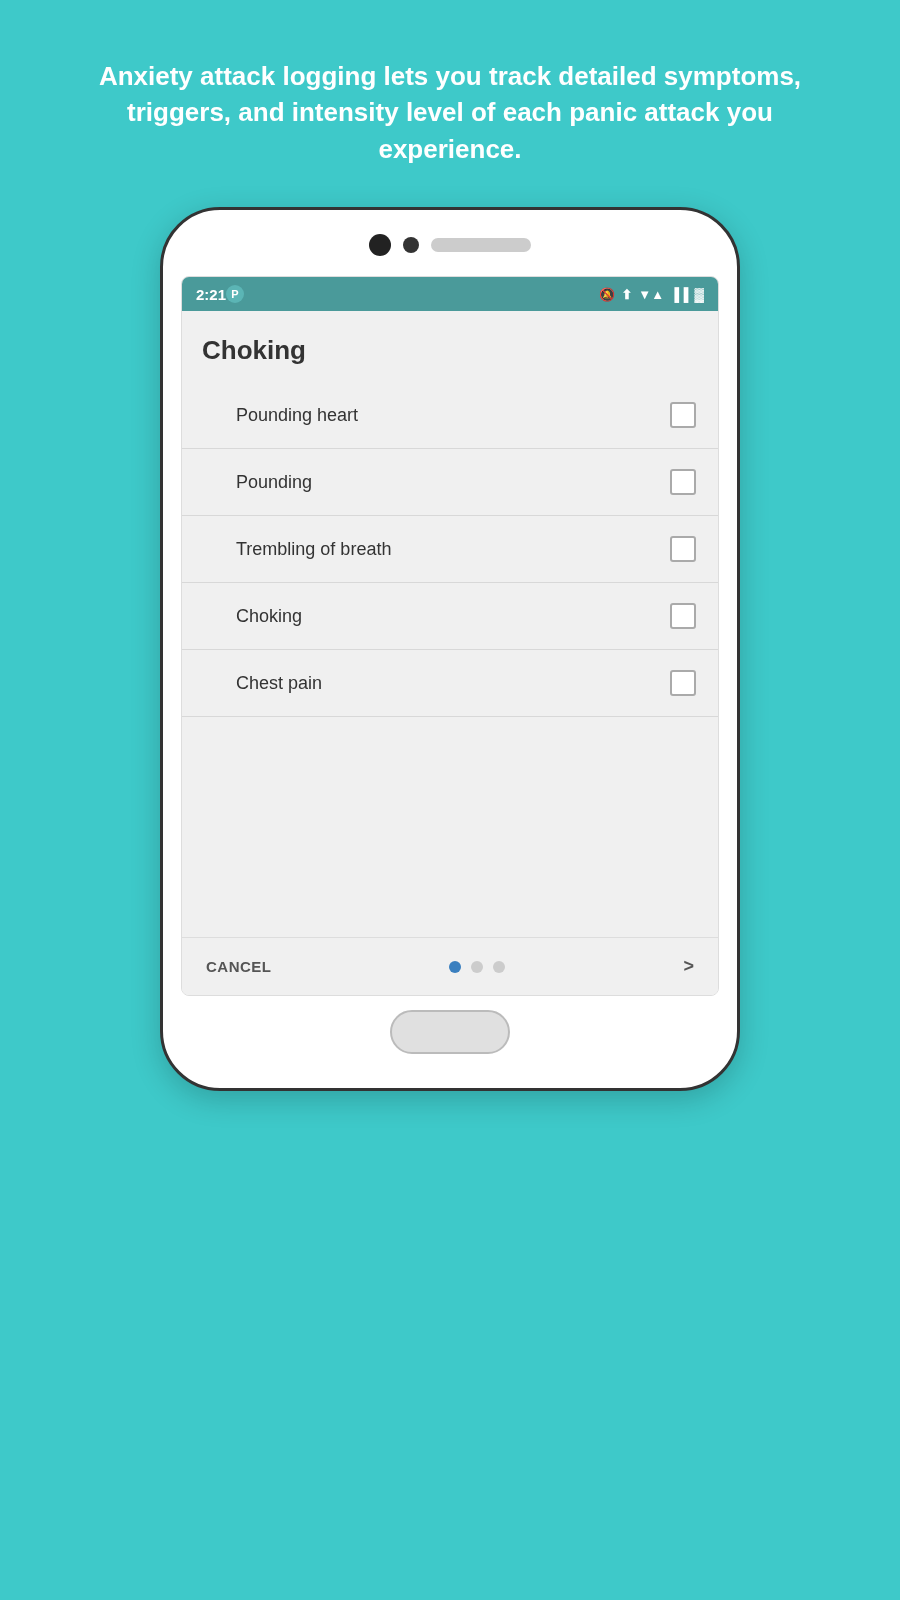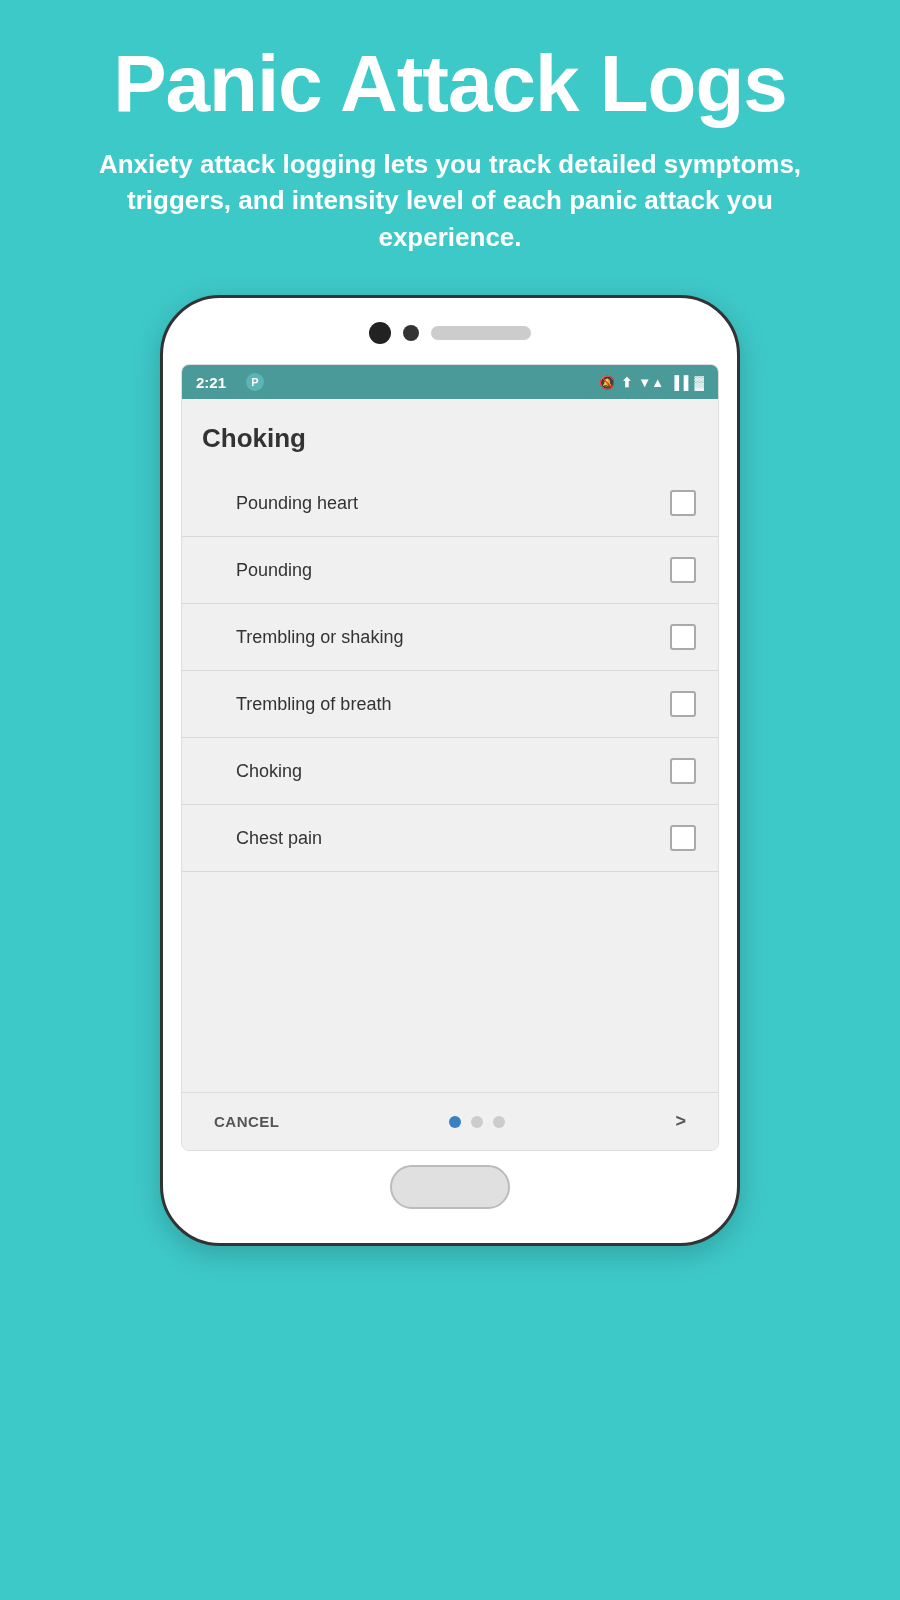--- a/index.html
+++ b/index.html
@@ -96,21 +96,21 @@
       align-items: center;
       padding: 8px 14px;
       color: white;
       font-size: 15px;
       font-weight: 600;
     }
 
     .status-left {
       display: flex;
       align-items: center;
-      gap: 20px;
+      gap: 0;
       justify-content: space-between;
     }
 
     .status-time {
       font-size: 15px;
       font-weight: 700;
     }
 
     .status-p-icon {
       background: #5bb5b5;
@@ -169,21 +169,21 @@
       border: 2px solid #aaa;
       border-radius: 3px;
       background: white;
       flex-shrink: 0;
     }
 
     .bottom-nav {
       display: flex;
       justify-content: space-between;
       align-items: center;
-      padding: 18px 32px;
+      padding: 18px 24px;
       background: #f0f0f0;
       border-top: 1px solid #ddd;
     }
 
     .cancel-btn {
       font-size: 15px;
       font-weight: 700;
       color: #555;
       letter-spacing: 0.5px;
     }
@@ -227,21 +227,20 @@
 
     .empty-space {
       height: 220px;
       background: #f0f0f0;
     }
   </style>
 </head>
 <body>
 
 <div class="header-section">
-  <h1 class="main-title">Panic Attack Logs</h1>
   <p class="subtitle">Anxiety attack logging lets you track detailed symptoms, triggers, and intensity level of each panic attack you experience.</p>
 </div>
 
 <div class="phone-wrapper">
   <div class="phone-outer">
 
     <div class="phone-top-bar">
       <div class="camera-dot"></div>
       <div class="camera-dot-small"></div>
       <div class="speaker-bar"></div>
@@ -271,24 +270,20 @@
           <div class="symptom-item">
             <span class="symptom-label">Pounding heart</span>
             <div class="checkbox"></div>
           </div>
 
           <div class="symptom-item">
             <span class="symptom-label">Pounding</span>
             <div class="checkbox"></div>
           </div>
 
-          <div class="symptom-item">
-            <span class="symptom-label">Trembling or shaking</span>
-            <div class="checkbox"></div>
-          </div>
 
           <div class="symptom-item">
             <span class="symptom-label">Trembling of breath</span>
             <div class="checkbox"></div>
           </div>
 
           <div class="symptom-item">
             <span class="symptom-label">Choking</span>
             <div class="checkbox"></div>
           </div>

